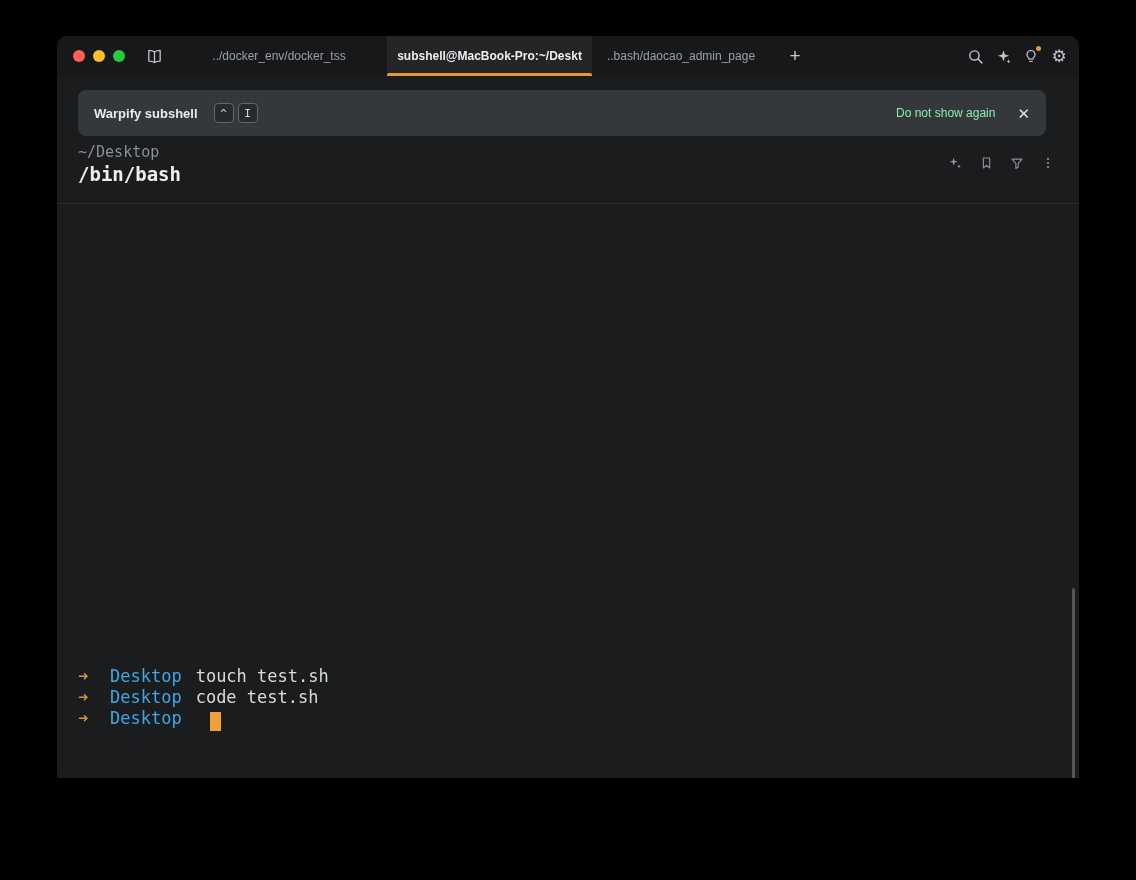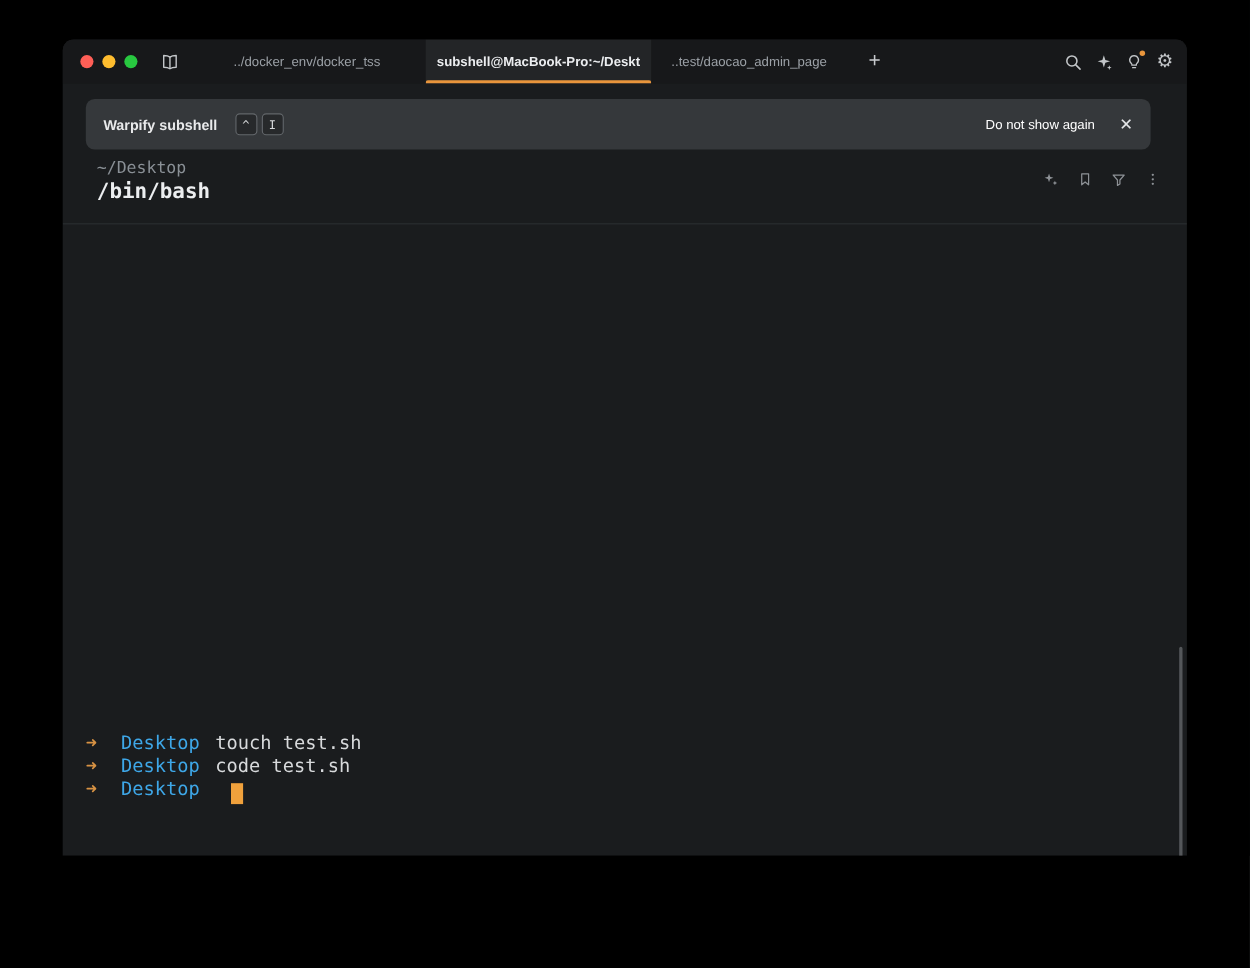--- a/index.html
+++ b/index.html
@@ -50,24 +50,24 @@
     background:#35383b; border-radius:8px; display:flex; align-items:center;
     padding:4px 16px;
   }
   .banner-title { font-size:13px; font-weight:700; color:#e9eaeb; }
   .keys { display:flex; gap:4px; margin-left:16px; }
   .keycap {
     min-width:20px; height:20px; padding:0 4px; background:#27292b;
     border:1px solid #63676b; border-radius:4px; color:#d5d7d9; font-size:11px;
     display:flex; align-items:center; justify-content:center; font-family:"DejaVu Sans Mono", monospace;
   }
-  .dismiss { margin-left:auto; font-size:12px; color:#ffffff; cursor:pointer; }
+  .dismiss { margin-left:auto; font-size:12px; color:#86efac; cursor:pointer; }
   .banner-close { margin-left:22px; color:#e3e5e7; font-size:15px; cursor:pointer; line-height:1; }
   
-  .block-header { position:absolute; left:31px; top:106px; }
+  .block-header { position:absolute; left:21px; top:106px; }
   .block-path {
     font-family:"DejaVu Sans Mono", monospace; font-size:15px; line-height:20px; color:#8a9096;
   }
   .block-shell {
     font-family:"DejaVu Sans Mono", monospace; font-size:19px; line-height:24px;
     font-weight:bold; color:#eceef0;
   }
   .bh-icons { position:absolute; right:22px; top:118px; display:flex; gap:13px; }
   .bh-icon { width:18px; height:18px; display:flex; align-items:center; justify-content:center; }
   .divider { position:absolute; left:0; top:167px; width:100%; height:1px; background:#2c2f31; }
@@ -109,21 +109,21 @@
         </svg>
       </div>
       <div class="tab t1">
         <span>../docker_env/docker_tss</span>
       </div>
       <div class="tab t2">
         <span>subshell@MacBook-Pro:~/Deskt</span>
         <div class="tab-underline"></div>
       </div>
       <div class="tab t3">
-        <span>..test/daocao_admin_page</span>
+        <span>..bash/daocao_admin_page</span>
       </div>
       <div class="newtab">+</div>
 
       <div class="tb-icons">
         <div class="tb-icon">
           <svg width="17" height="17" viewBox="0 0 24 24" fill="none" stroke="#c3c6c9" stroke-width="2" stroke-linecap="round">
             <circle cx="10.5" cy="10.5" r="6.5"></circle>
               <path d="M15.5 15.5 L21 21"></path>
           </svg>
         </div>

